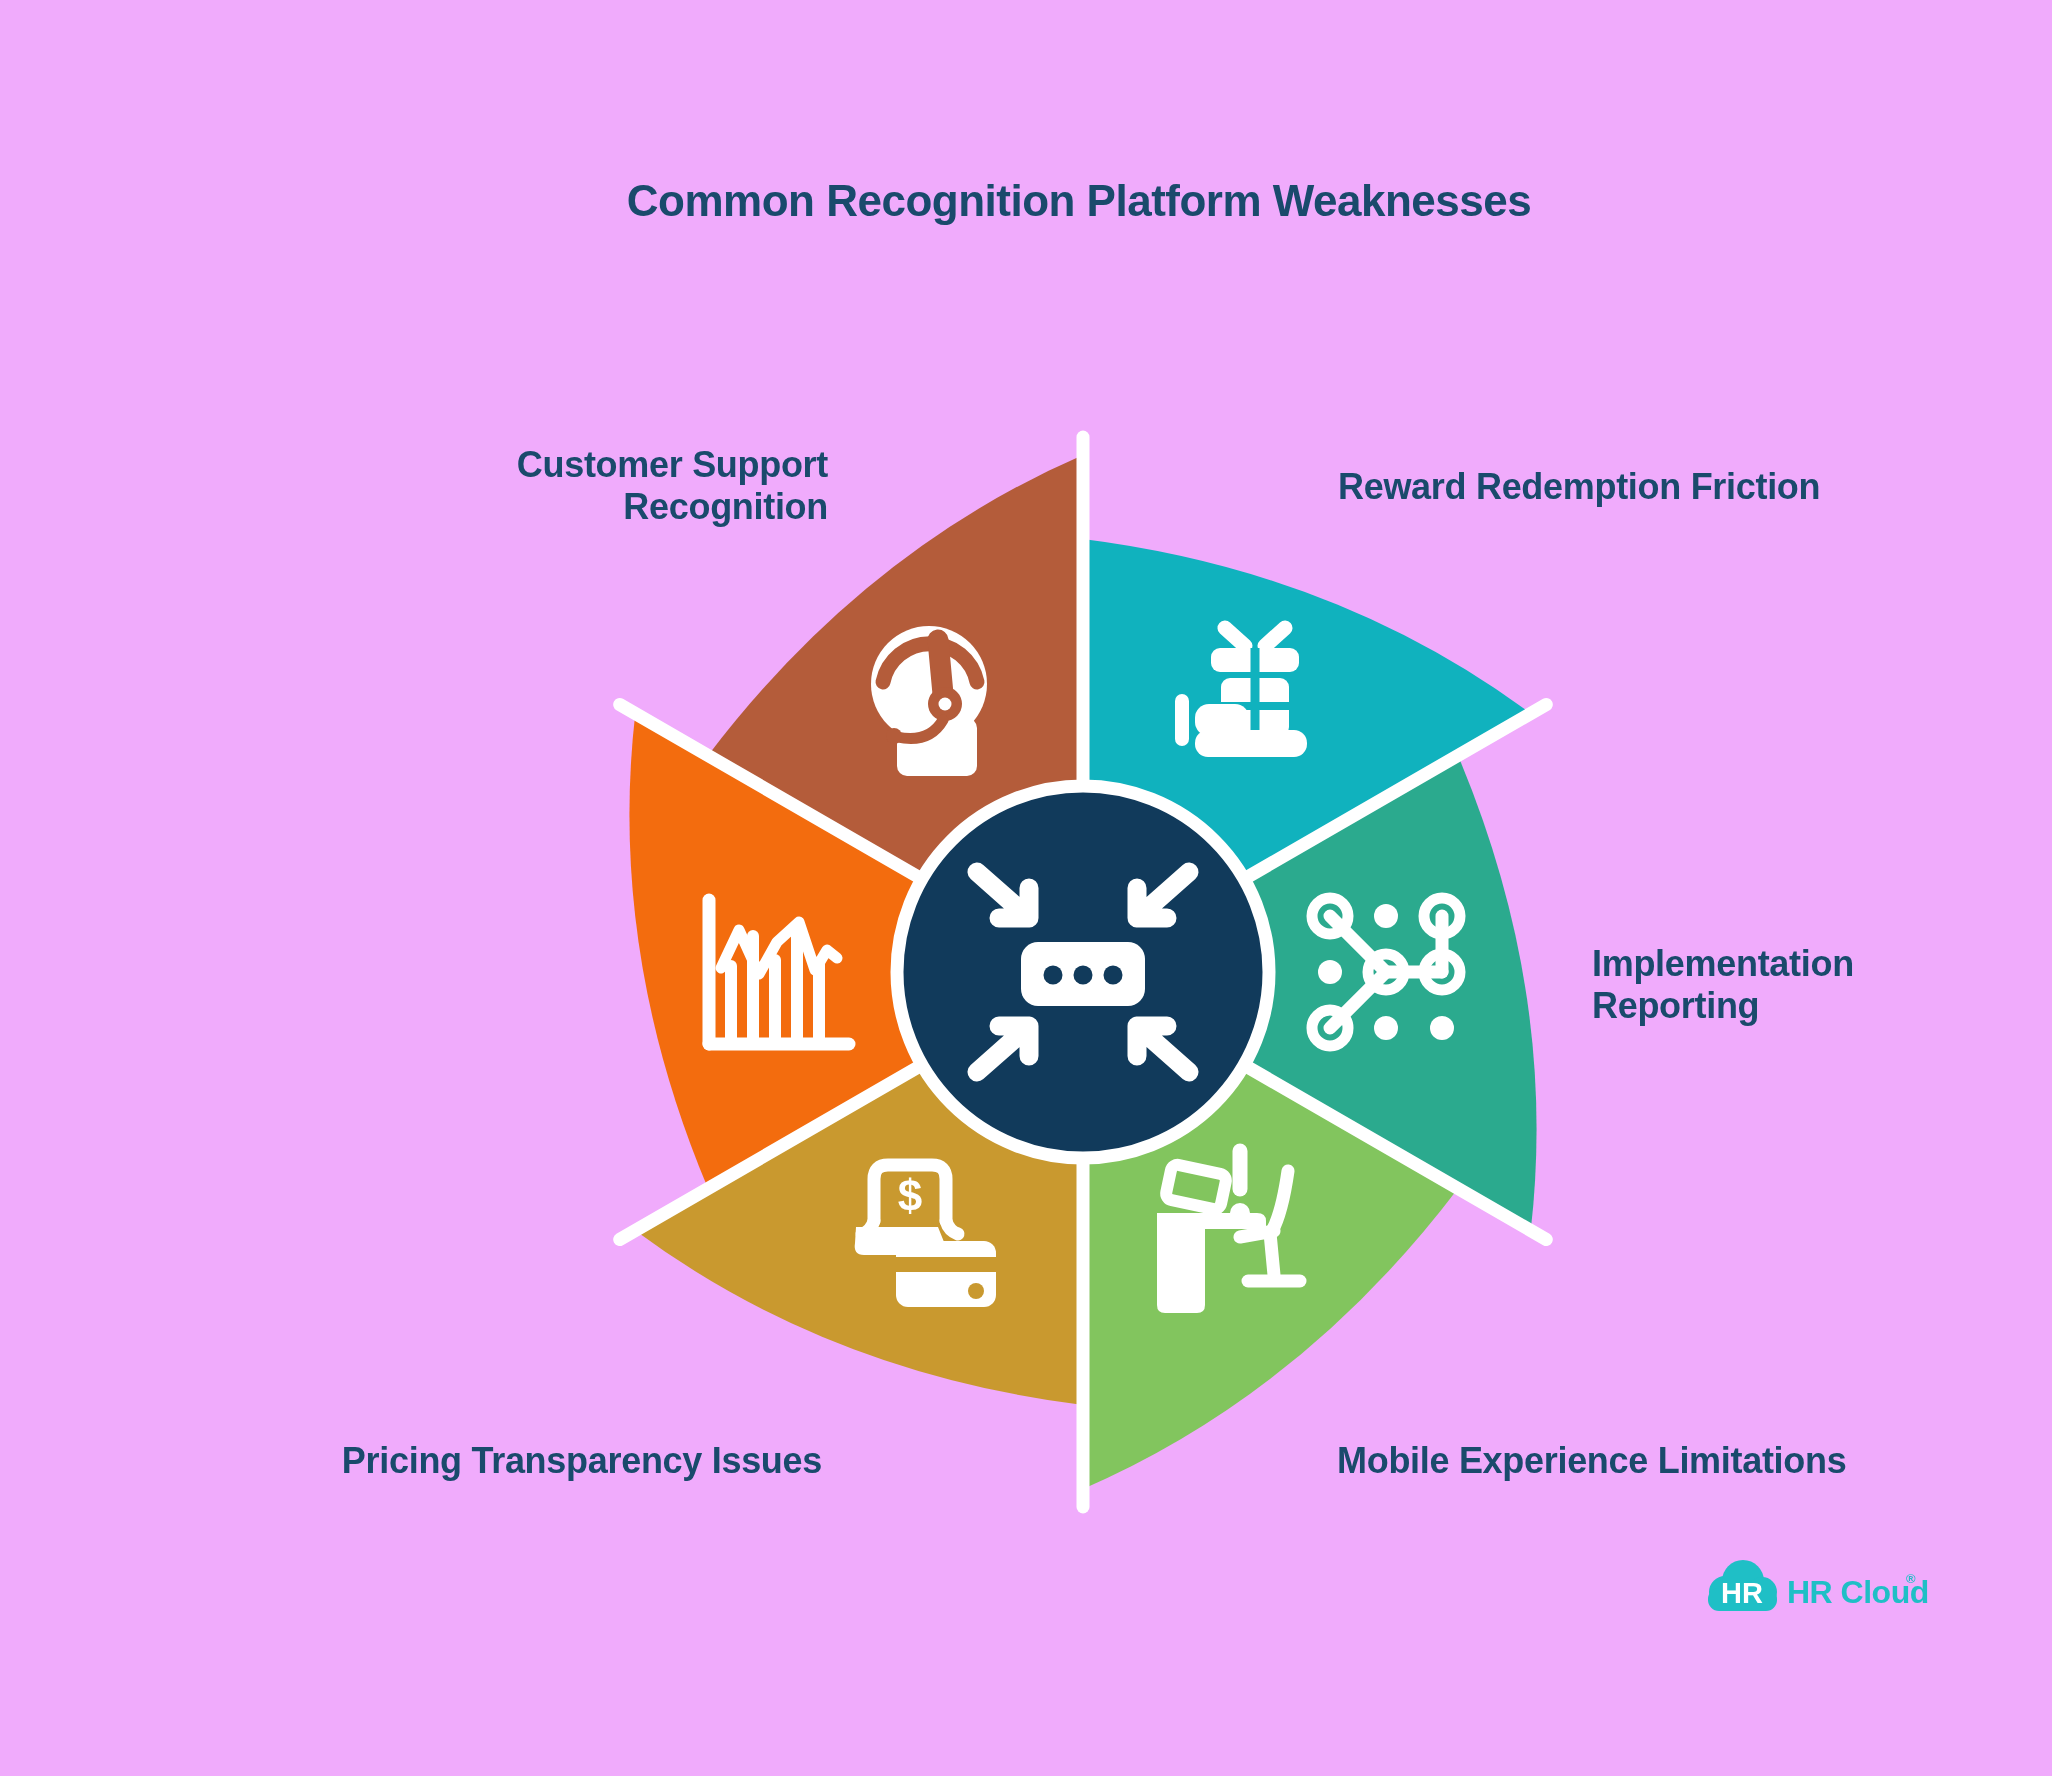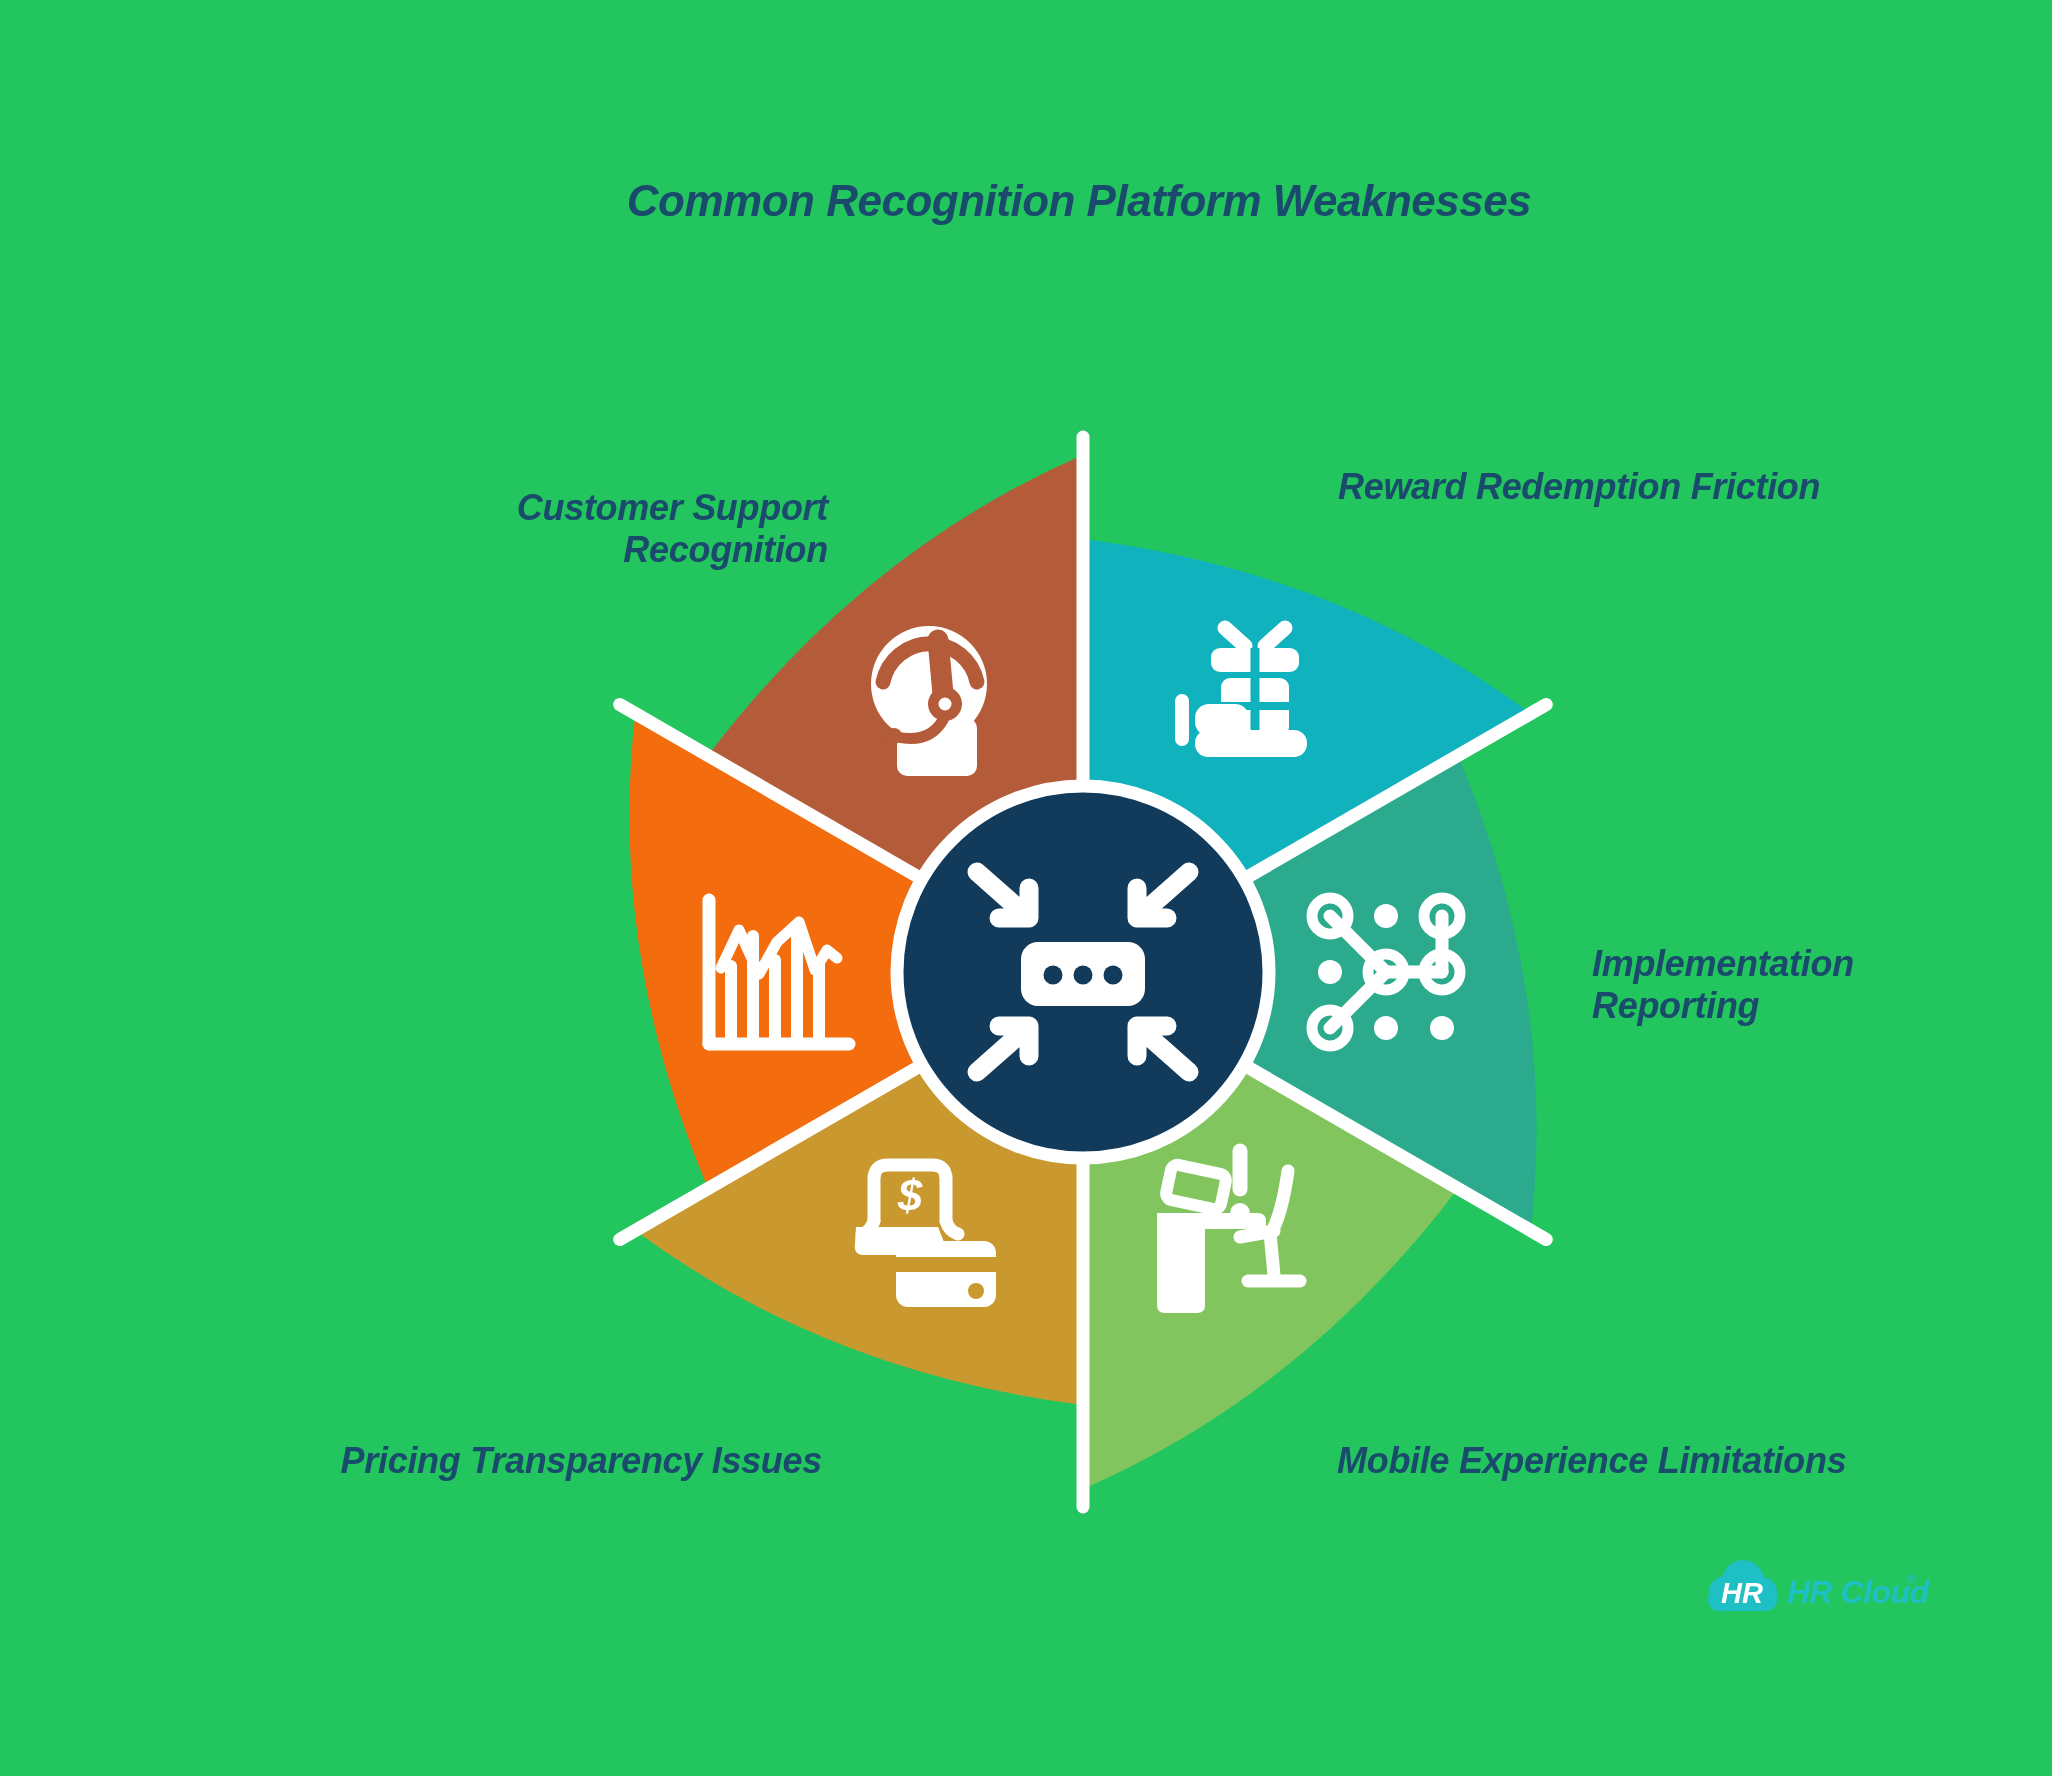--- a/index.html
+++ b/index.html
@@ -1,22 +1,21 @@
 <!DOCTYPE html>
 <html><head>
 <meta charset="utf-8">
 <style>
   html,body{margin:0;padding:0;}
   body{background:#ffffff;font-family:"Liberation Sans", sans-serif;}
   .canvas{
     position:relative;
     width:2052px;height:1776px;
-    background:#22c55e;
+    background:#f0abfc;
     overflow:hidden;
-    font-style:italic;
   }
   .diagram-svg{position:absolute;left:0;top:0;}
   .title{
     position:absolute;
     left:1079px;top:176px;
     transform:translateX(-50%);
     font-size:44px;font-weight:700;
     letter-spacing:-0.5px;
     color:#1A4A6C;
     white-space:nowrap;
@@ -170,21 +169,21 @@
         <circle cx="1743" cy="1581" r="21" fill="#1FBFC6"></circle>
         <circle cx="1762" cy="1592" r="15" fill="#1FBFC6"></circle>
         <rect x="1708" y="1588" width="69" height="23" rx="11" fill="#1FBFC6"></rect>
       </g>
       <text class="logo-badge" x="1742" y="1603" text-anchor="middle" fill="#FFFFFF">HR</text>
       <text class="logo-text" x="1787" y="1603" fill="#1FBFC6">HR Cloud</text>
       <text class="logo-reg" x="1906" y="1583" fill="#1FBFC6">®</text>
     </g>
   </svg>
 
-  <div class="label align-right" style="right:1224px; top:444px;margin-top:43px;">
+  <div class="label align-right" style="right:1224px; top:444px;">
     <span>Customer Support</span>
     <span>Recognition</span>
   </div>
 
   <div class="label" style="left:1338px; top:466px;">
     <span>Reward Redemption Friction</span>
   </div>
 
   <div class="label" style="left:1592px; top:943px;">
     <span>Implementation</span>

